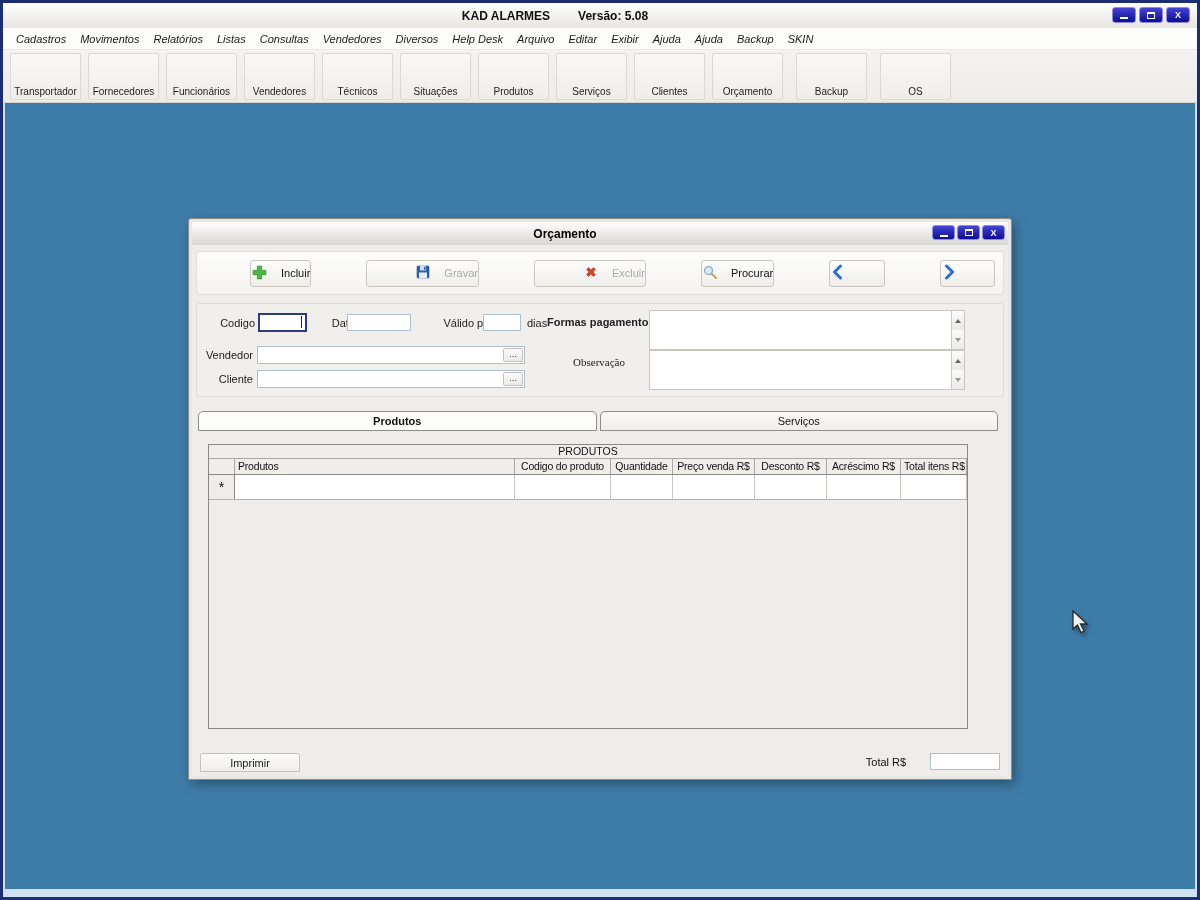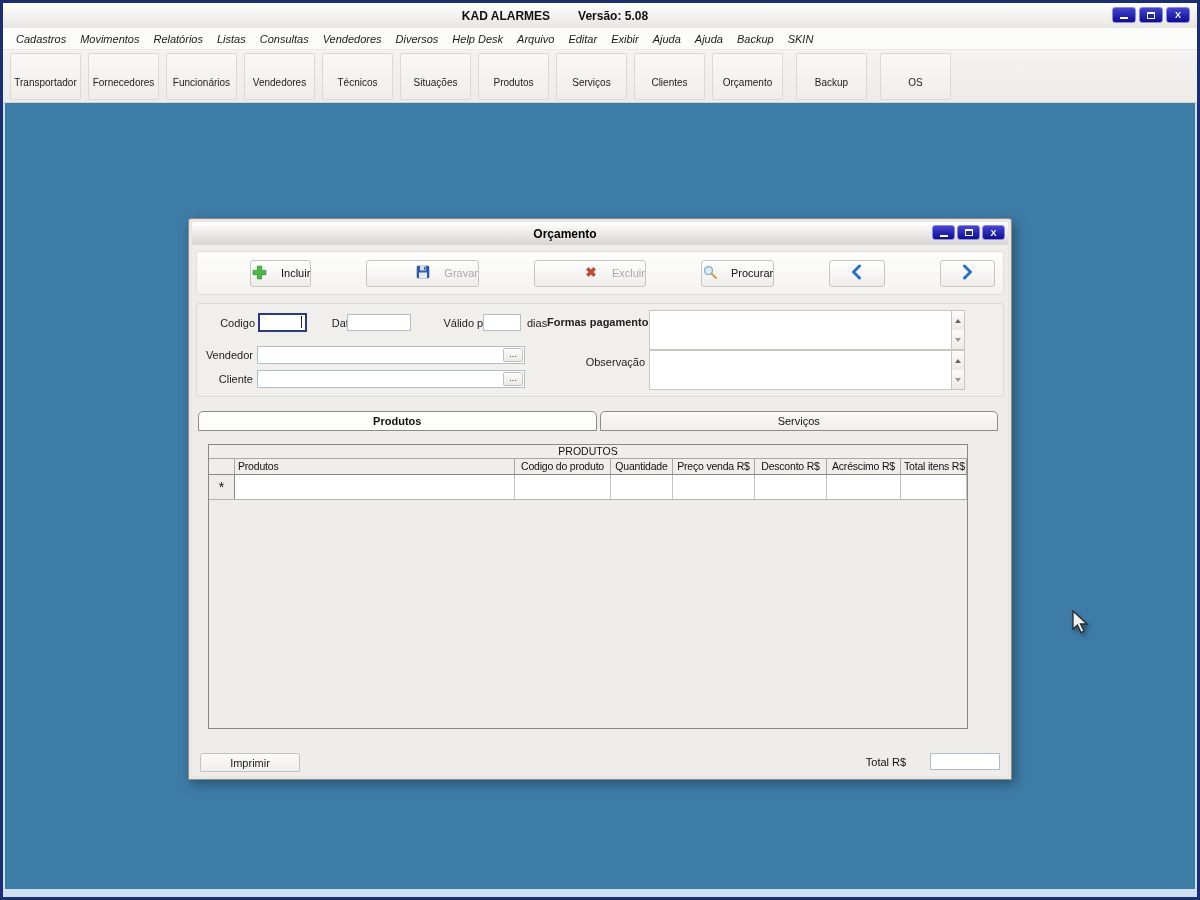--- a/index.html
+++ b/index.html
@@ -22,21 +22,21 @@
   .menubar { position:absolute; top:25px; left:0; right:0; height:22px; background:#fcfcfb;
              border-bottom:1px solid #ebe9e6; display:flex; align-items:center; padding-left:6px;
              font-size:11px; color:#1a1a1a; }
   .menu-item { padding:2px 7px;font-style:italic; }
 
   .toolbar { position:absolute; top:47px; left:0; right:0; height:53px;
              background:linear-gradient(#f4f3f1,#edece9); border-bottom:1px solid #d6d3cf;
              display:flex; align-items:center; padding-left:7px; }
   .tb-btn { width:71px; height:47px; margin-right:7px; border:1px solid #dcd9d4; border-radius:2px;
             background:linear-gradient(#f9f8f6,#efeeeb); display:flex; flex-direction:column;
-            align-items:center; justify-content:flex-end; padding-bottom:11px; font-size:10px;
+            align-items:center; justify-content:flex-end; padding-bottom:2px; font-size:10px;
             color:#222; overflow:hidden;gap:33px; }
   .tb-btn .ticon { height:30px; display:flex; align-items:center; }
   .tb-gap { margin-left:6px; }
 
   .mdi { position:absolute; top:100px; left:2px; right:2px; bottom:8px; background:#3e7ca8; }
 
   
   .dialog { position:absolute; left:185px; top:215px; width:824px; height:562px;
             background:#e9e7e3; border:1px solid #8f8d89; border-radius:3px 3px 0 0;
             box-shadow:3px 4px 12px rgba(0,0,0,.35); padding:3px; }
@@ -45,21 +45,21 @@
                   font-weight:bold; position:relative; padding-right:70px; }
   .dlg-wc { position:absolute; right:3px; top:3px; display:flex; gap:2px; }
   .dlg-wc .wc-btn { width:23px; height:15px; }
   .dlg-body { position:relative; height:calc(100% - 23px); background:#efedea; }
 
   .actions { position:absolute; top:6px; left:4px; right:4px; height:44px;
              background:linear-gradient(#fdfdfc,#f4f3f0); border:1px solid #e0ded9; border-radius:3px;
              display:flex; align-items:center; padding:0 8px; gap:10px; }
   .act-btn { flex:1; height:27px; border:1px solid #c9c6c0; border-radius:3px;
              background:linear-gradient(#fefefe,#eeede9); display:flex; align-items:center;
-             justify-content:center; gap:13px; font-size:11px; color:#111;margin-left:45px; }
+             gap:13px; font-size:11px; color:#111;margin-left:45px; }
   .act-btn.disabled { color:#a9a9a9;padding-left:48px; }
 
   .fields { position:absolute; top:58px; left:4px; right:4px; height:94px; background:#f1efec;
             border:1px solid #deDBD6; border:1px solid #dedbd6; border-radius:3px; font-size:11px; color:#222; }
   .flabel { position:absolute; text-align:right; white-space:nowrap; }
   .fin { position:absolute; border:1px solid #aebfce; background:#fff; height:17px; font:11px "Liberation Sans",sans-serif; padding:1px 3px; }
   .focused { border:1px solid #2b3a85; box-shadow:0 0 0 1px #2b3a85; }
   .caret { position:absolute; right:4px; top:2px; width:1px; height:12px; background:#222; }
   .pickwrap { position:absolute; height:18px; }
   .pickwrap input { width:100%; height:100%; border:1px solid #aebfce; background:#fff; font:11px "Liberation Sans",sans-serif; padding:1px 22px 1px 3px; }
@@ -356,21 +356,21 @@
           <input value="" style="">
           <span class="picker">...</span>
         </span>
 
         <span class="flabel" style="left:2px;width:54px;top:69px;">Cliente</span>
         <span class="pickwrap" style="left:60px;top:66px;width:268px;">
           <input value="" style="">
           <span class="picker">...</span>
         </span>
 
-        <span class="flabel" style="left:380px;width:68px;top:52px;">Observação</span>
+        <span class="flabel" style="left:360px;width:68px;top:52px;font-family:Liberation Serif, serif;">Observação</span>
         <span class="memo" style="left:452px;top:46px;">
           <textarea value="" style=""></textarea>
           <span class="spin">
             <button class="sbtn">
                 <span class="tri-up"></span>
               </button>
             <button class="sbtn">
                 <span class="tri-down"></span>
               </button>
           </span>

